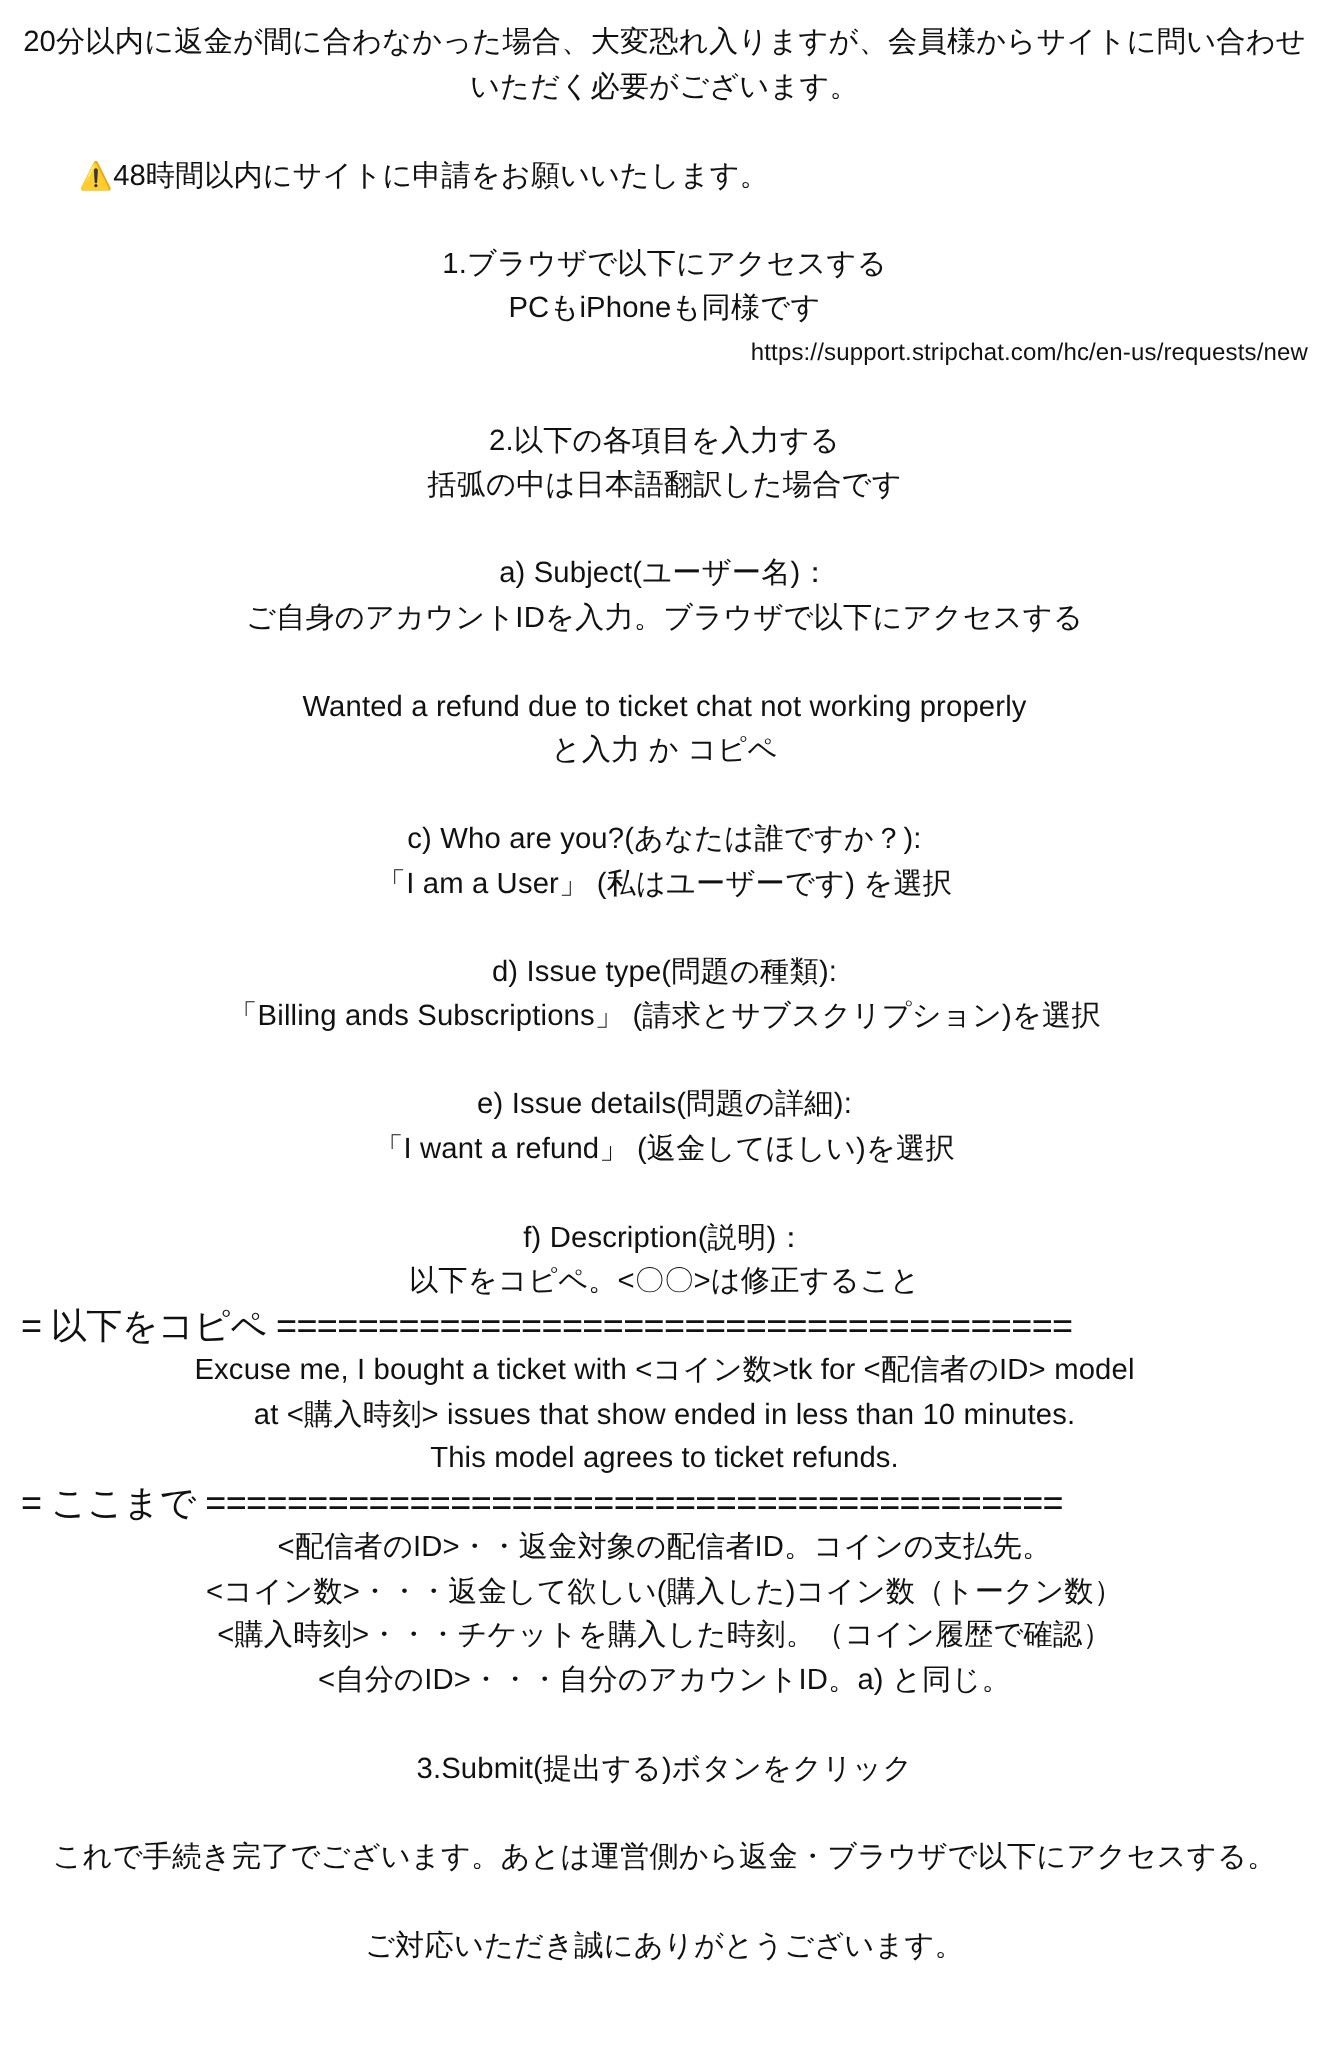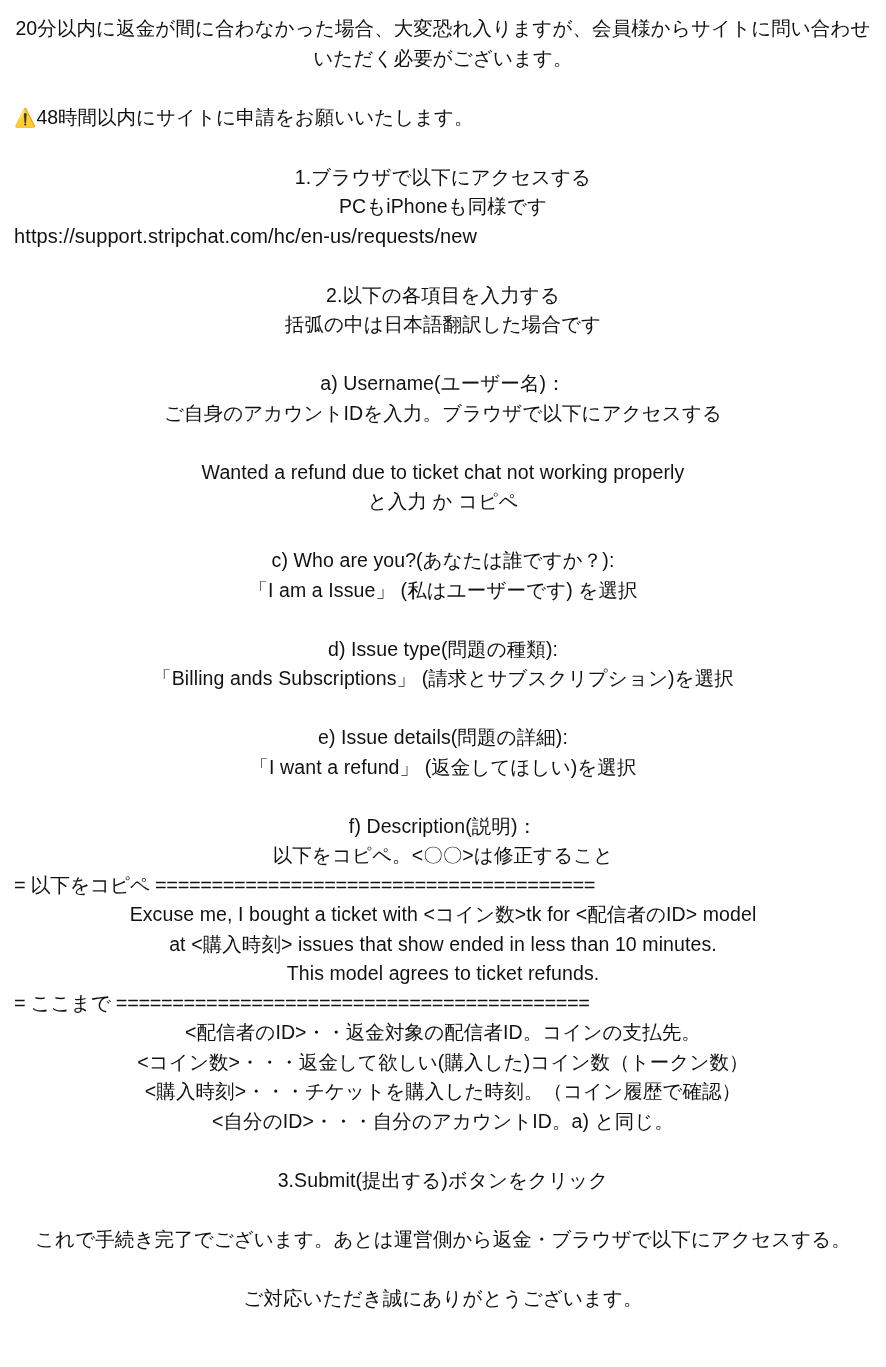--- a/index.html
+++ b/index.html
@@ -26,62 +26,64 @@
     word-wrap: break-word;
     letter-spacing: 0.1px;
     text-align: center;
   }
   .blank {
     height: 29.5px;
   }
   .warn-line {
     font-size: 19.5px;
     line-height: 29.5px;
+    margin-left: 39px;
   }
   .warn-icon {
     font-size: 18px;
     line-height: 29.5px;
   }
   .mono-rule {
-    font-size: 20px;
+    font-size: 24px;
     line-height: 29.5px;
     white-space: pre-wrap;
     word-wrap: break-word;
     letter-spacing: -0.4px;
   }
   .url {
-    font-size: 20px;
+    font-size: 16px;
     line-height: 29.5px;
     letter-spacing: 0.1px;
+    text-align: right;
   }
 </style>
 </head>
 <body>
 
 <div class="page">
   <div id="doc-content">
       <div class="line">20分以内に返金が間に合わなかった場合、大変恐れ入りますが、会員様からサイトに問い合わせいただく必要がございます。</div>
       <div class="blank"></div>
       <div class="warn-line"><span class="warn-icon">⚠️</span><span>48時間以内にサイトに申請をお願いいたします。</span></div>
       <div class="blank"></div>
       <div class="line">1.ブラウザで以下にアクセスする</div>
       <div class="line">PCもiPhoneも同様です</div>
       <div class="url">https://support.stripchat.com/hc/en-us/requests/new</div>
       <div class="blank"></div>
       <div class="line">2.以下の各項目を入力する</div>
       <div class="line">括弧の中は日本語翻訳した場合です</div>
       <div class="blank"></div>
-      <div class="line">a) Username(ユーザー名)：</div>
+      <div class="line">a) Subject(ユーザー名)：</div>
       <div class="line">ご自身のアカウントIDを入力。ブラウザで以下にアクセスする</div>
       <div class="blank"></div>
       <div class="line">Wanted a refund due to ticket chat not working properly</div>
       <div class="line">と入力 か コピペ</div>
       <div class="blank"></div>
       <div class="line">c) Who are you?(あなたは誰ですか？):</div>
-      <div class="line">「I am a Issue」 (私はユーザーです) を選択</div>
+      <div class="line">「I am a User」 (私はユーザーです) を選択</div>
       <div class="blank"></div>
       <div class="line">d) Issue type(問題の種類):</div>
       <div class="line">「Billing ands Subscriptions」 (請求とサブスクリプション)を選択</div>
       <div class="blank"></div>
       <div class="line">e) Issue details(問題の詳細):</div>
       <div class="line">「I want a refund」 (返金してほしい)を選択</div>
       <div class="blank"></div>
       <div class="line">f) Description(説明)：</div>
       <div class="line">以下をコピペ。&lt;〇〇&gt;は修正すること</div>
       <div class="mono-rule">= 以下をコピペ =======================================</div>

